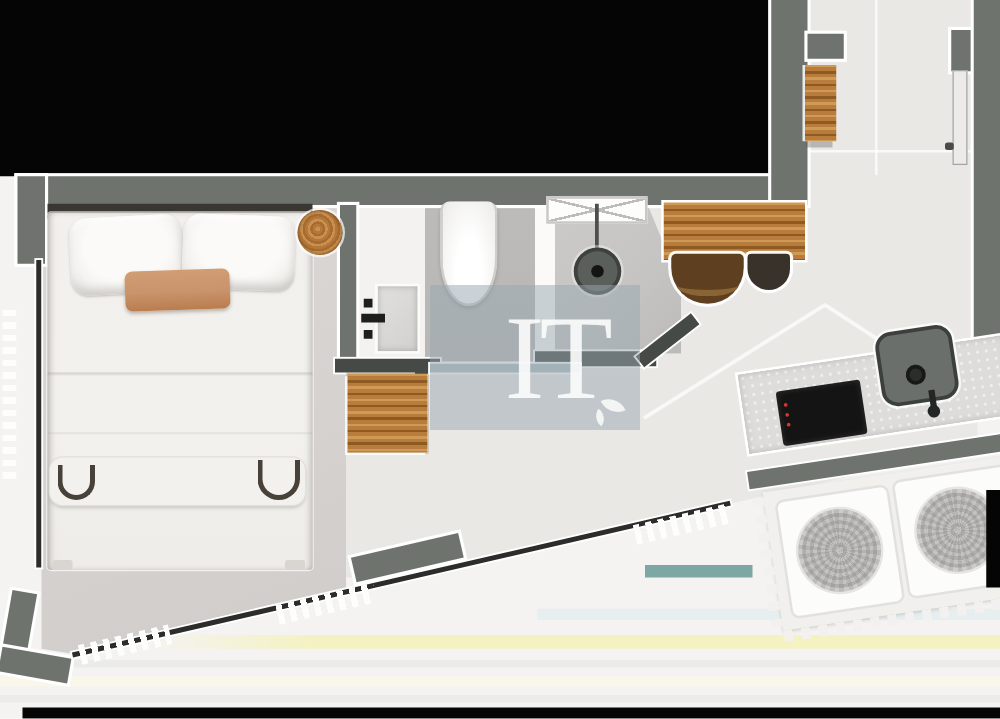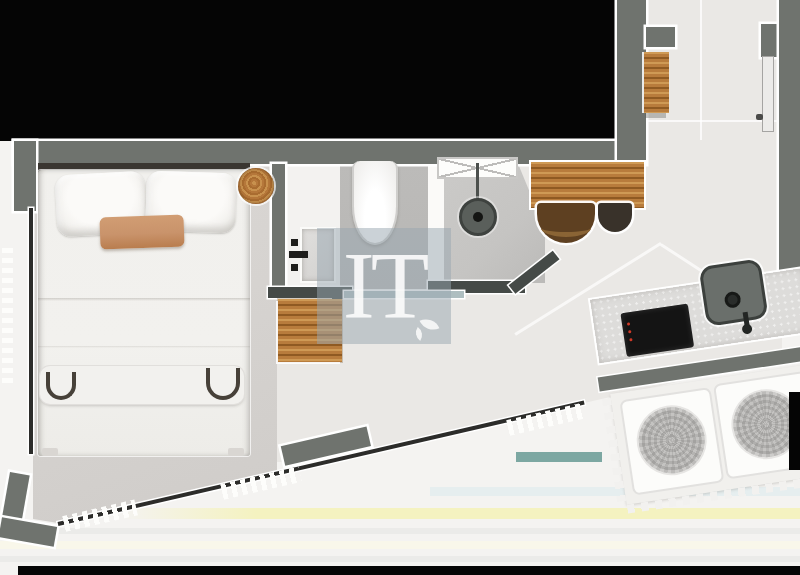--- a/index.html
+++ b/index.html
@@ -153,19 +153,19 @@
       <div class="abs pouf-conic" style="left:0;top:0;width:66px;height:66px;"></div>
     </div>
     <div class="abs pouf" style="left:123px;top:130px;width:66px;height:66px;">
       <div class="abs pouf-conic" style="left:0;top:0;width:66px;height:66px;"></div>
     </div>
   </div>
 
   <div class="abs z5 black" style="left:789px;top:392px;width:11px;height:78px;"></div>
   <div class="abs z5 black" style="left:18px;top:566px;width:782px;height:9px;"></div>
 
-  <div class="abs z6" id="wm" style="left:317px;top:228px;width:134px;height:116px;">
+  <div class="abs z6" id="wm" style="left:344px;top:228px;width:134px;height:116px;padding-left:34px;">
     <span class="wm-text">IT</span>
     <div class="abs leaf" style="right:14px;bottom:12px;width:15px;height:15px;transform:rotate(-25deg);"></div>
     <div class="abs leaf" style="right:27px;bottom:5px;width:10px;height:10px;transform:rotate(35deg);"></div>
   </div>
 
 </div>
 
 </body></html>

